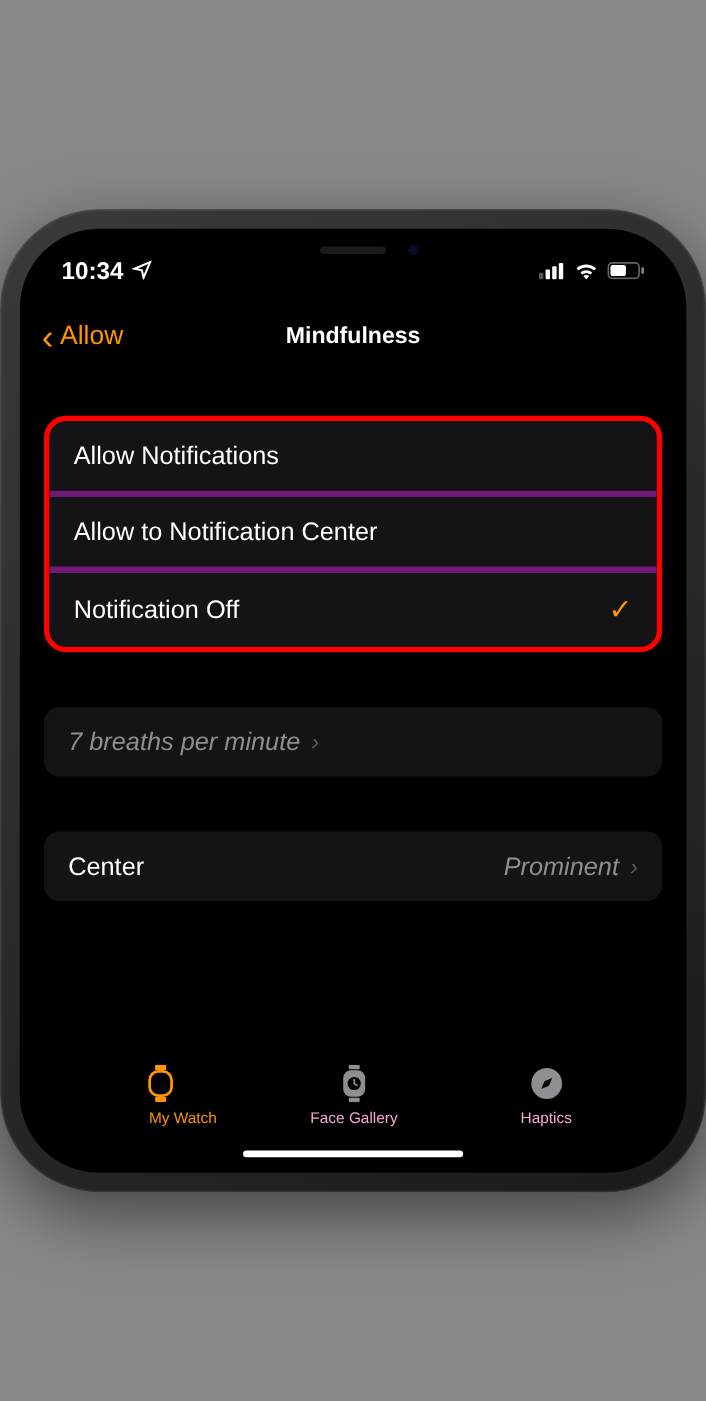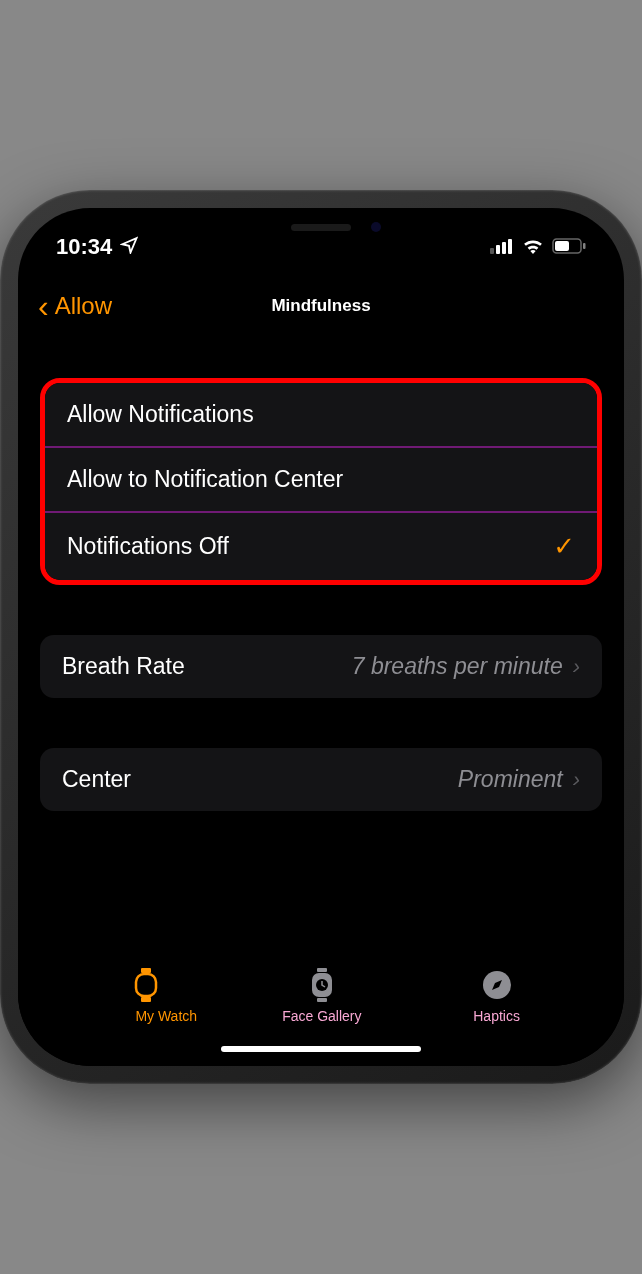--- a/index.html
+++ b/index.html
@@ -121,21 +121,21 @@
     }
     .chevron-left {
       font-size: 32px;
       font-weight: 300;
     }
     .nav-title {
       position: absolute;
       left: 50%;
       transform: translateX(-50%);
       color: #fff;
-      font-size: 17px;
+      font-size: 21px;
       font-weight: 600;
     }
     .content {
       padding: 30px 22px 0;
     }
     .settings-group {
       border-radius: 14px;
       overflow: hidden;
       margin-bottom: 50px;
     }
@@ -151,21 +151,21 @@
       border-radius: 0 0 14px 14px;
     }
     .settings-row {
       background: #141416;
       color: #fff;
       font-size: 23px;
       padding: 18px 22px;
       display: flex;
       justify-content: space-between;
       align-items: center;
-      border-bottom: 2px solid #701a75;
+      border-bottom: 6px solid #701a75;
       cursor: pointer;
       min-height: 62px;
     }
     .settings-row:last-child {
       border-bottom: none;
     }
     .row-value {
       color: #8e8e93;
       font-size: 23px;
       display: flex;
@@ -289,28 +289,27 @@
     <div class="content">
 
       <div class="settings-group highlighted-group">
         <div class="settings-row">
           <span>Allow Notifications</span>
         </div>
         <div class="settings-row">
           <span>Allow to Notification Center</span>
         </div>
         <div class="settings-row">
-          <span>Notifications Off</span>
+          <span>Notification Off</span>
           <span class="check-icon">✓</span>
         </div>
       </div>
 
       <div class="single-group">
         <div class="settings-row">
-          <span>Breath Rate</span>
           <span class="row-value">
             <span>7 breaths per minute</span>
             <span class="chevron-right">›</span>
           </span>
         </div>
       </div>
 
       <div class="single-group">
         <div class="settings-row">
           <span>Center</span>

